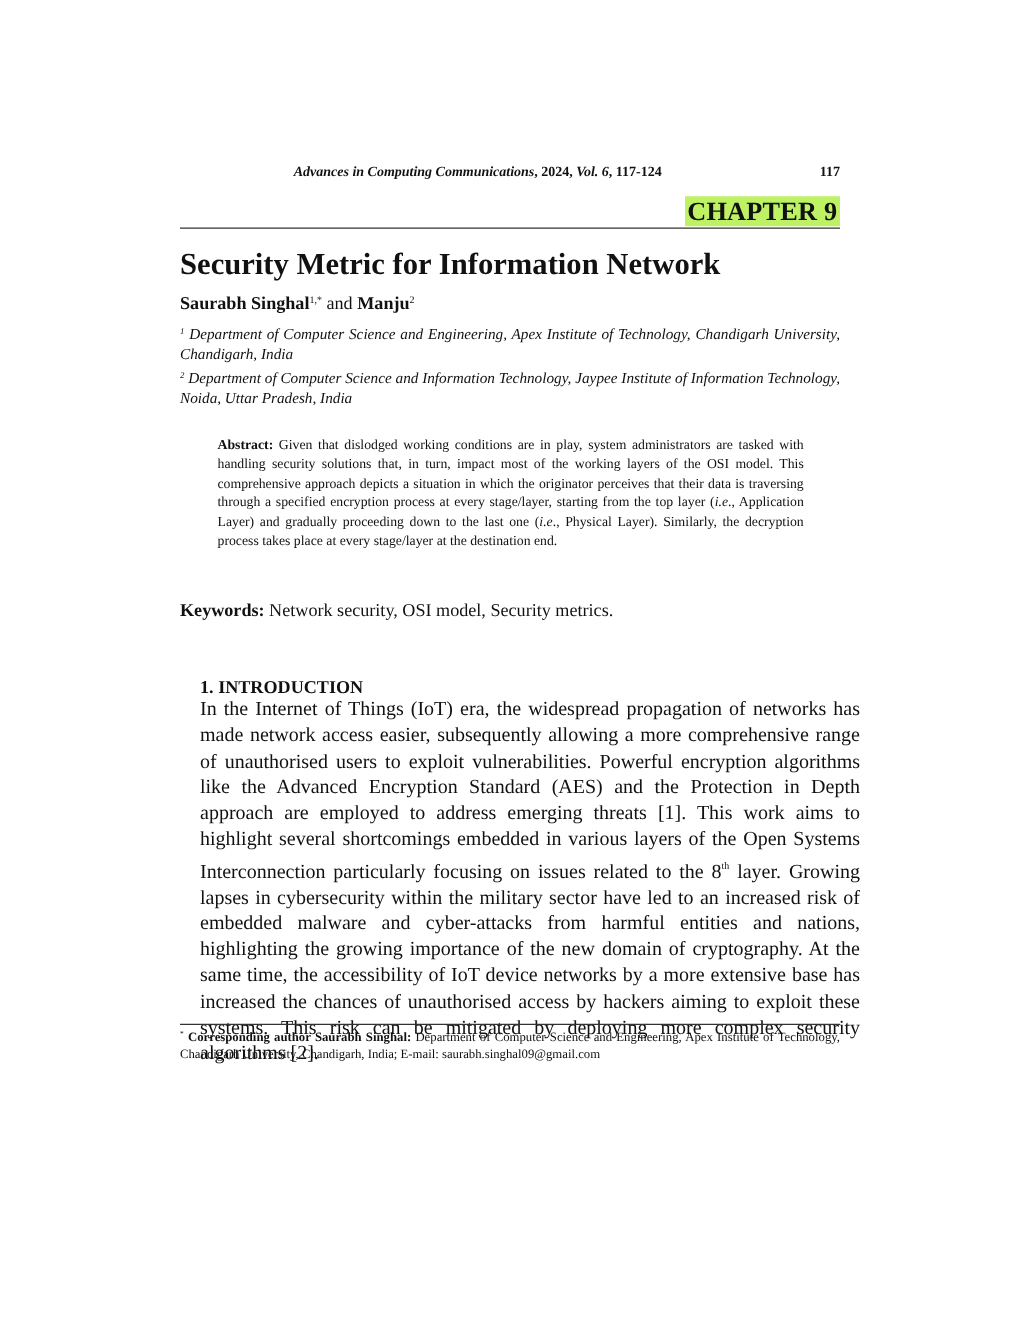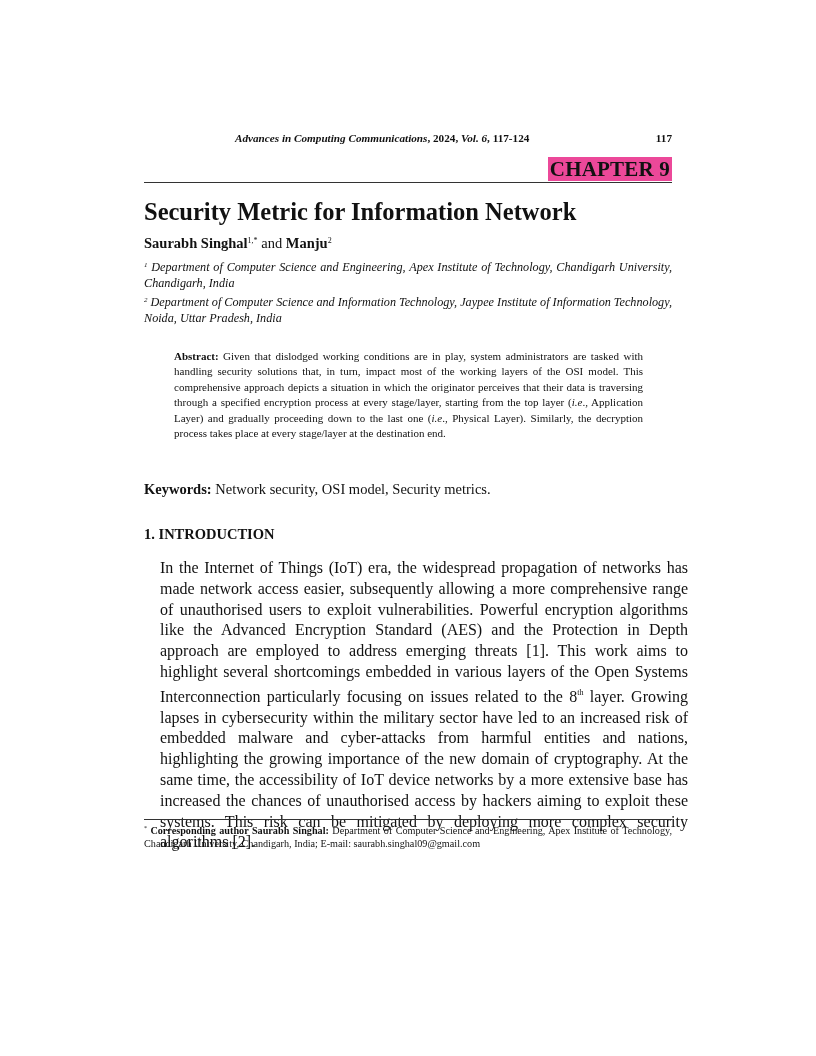--- a/index.html
+++ b/index.html
@@ -6,21 +6,21 @@
     body { width: 816px; height: 1056px; position: relative; overflow: hidden;
            font-family: "Liberation Serif", serif; color: #111; }
     .page { position: absolute; left: 144px; top: 0; width: 528px; }
 
     .running-head { position: absolute; top: 132px; left: 0; width: 528px;
                     font-size: 11.2px; font-weight: bold; }
     .running-head .journal { position: absolute; left: 91px; top: 0; white-space: nowrap; }
     .running-head .pageno { position: absolute; right: 0; top: 0; }
     .it { font-style: italic; }
 
-    .chapter { position: absolute; top: 157px; right: 0; background: #ec4899;
+    .chapter { position: absolute; top: 157px; right: 0; background: #bef264;
                font-size: 21px; font-weight: bold; padding: 0 2px; line-height: 24px;
                letter-spacing: 0.2px; }
     .head-rule { position: absolute; top: 182px; left: 0; width: 528px; height: 0;
                  border-top: 1px solid #333; }
 
     .title { position: absolute; top: 197px; left: 0; width: 528px; font-size: 24.5px;
              font-weight: bold; white-space: nowrap; margin: 0; line-height: 30px; }
 
     .authors { position: absolute; top: 235px; left: 0; font-size: 14.5px; white-space: nowrap; }
     .authors b { font-weight: bold; }
@@ -33,21 +33,21 @@
     .affil2 { top: 293px; }
 
     .abstract { position: absolute; top: 349px; left: 30px; width: 469px; font-size: 11px;
                 line-height: 15.4px; text-align: justify; }
     .abstract b { font-weight: bold; }
 
     .keywords { position: absolute; top: 481px; left: 0; font-size: 14.5px; white-space: nowrap; }
     .keywords b { font-weight: bold; }
 
     .section-head { position: absolute; top: 526px; left: 0; font-size: 14.5px; font-weight: bold;
-                    margin: 0; }
+                    margin: 16px; }
 
     .body-text { position: absolute; top: 558px; left: 16px; width: 528px; font-size: 16px;
                  line-height: 20.8px; text-align: justify; margin: 0; }
     .body-text sup { font-size: 8px; vertical-align: 7px; }
 
     .foot-rule { position: absolute; top: 819px; left: 0; width: 528px; border-top: 1px solid #333; }
     .footnote { position: absolute; top: 822px; left: 0; width: 528px; font-size: 10.2px;
                 line-height: 13px; text-align: justify; }
     .footnote sup { font-size: 6px; vertical-align: 4px; }
     .footnote b { font-weight: bold; }

